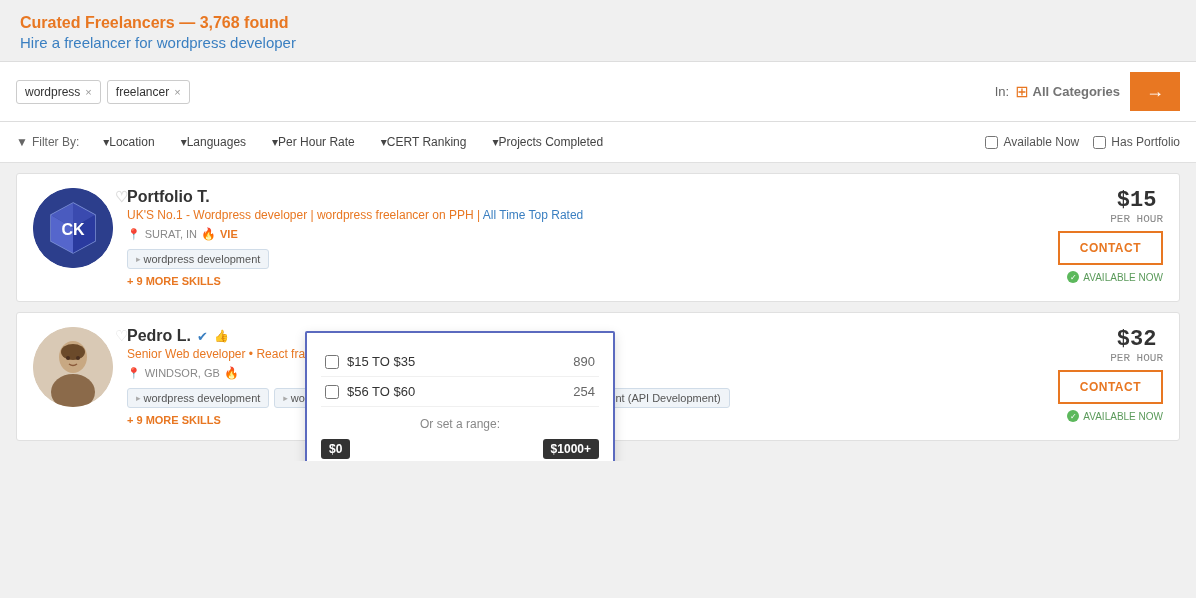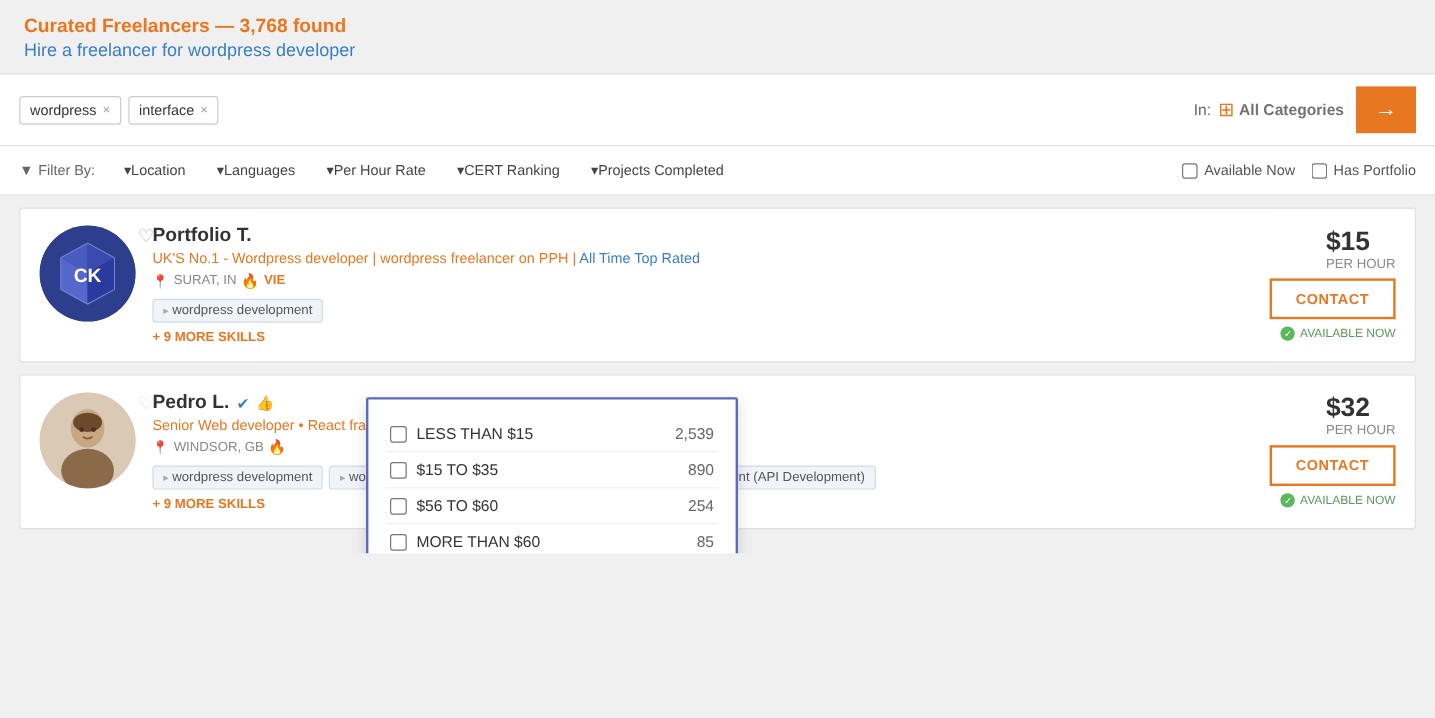--- a/index.html
+++ b/index.html
@@ -39,21 +39,21 @@
     .card-location { color: #888; font-size: 11px; margin-top: 5px; display: flex; align-items: center; gap: 4px; }
     .location-pin { color: #aaa; }
     .fire-icon { color: #e87722; font-size: 12px; }
     .view-link { color: #e87722; font-size: 11px; text-decoration: none; font-weight: bold; }
     .skills-row { margin-top: 8px; display: flex; flex-wrap: wrap; gap: 5px; }
     .skill-tag { background: #f0f4f8; border: 1px solid #d0dce8; border-radius: 3px; padding: 3px 8px; font-size: 11px; color: #555; display: flex; align-items: center; }
     .skill-tag::before { content: '▸'; margin-right: 3px; color: #aaa; font-size: 9px; }
     .more-skills { color: #e87722; font-size: 11px; font-weight: bold; margin-top: 6px; cursor: pointer; }
 
     .card-right { display: flex; flex-direction: column; align-items: flex-end; gap: 6px; margin-left: 20px; flex-shrink: 0; }
-    .price { text-align: left; }
+    .price { text-align: center; font-family: Liberation Mono, monospace; }
     .price .amount { font-size: 22px; font-weight: bold; color: #333; }
     .price .per-hour { font-size: 11px; color: #888; text-transform: uppercase; }
     .contact-btn { border: 2px solid #e87722; color: #e87722; background: #fff; padding: 8px 20px; font-size: 12px; font-weight: bold; cursor: pointer; letter-spacing: 0.5px; }
     .available-badge { display: flex; align-items: center; gap: 4px; color: #5a9a5a; font-size: 10px; }
     .available-dot { width: 12px; height: 12px; background: #5cb85c; border-radius: 50%; display: flex; align-items: center; justify-content: center; }
     .available-dot::after { content: '✓'; color: #fff; font-size: 8px; }
     .per-hour-dropdown { position: absolute; top: 168px; left: 305px; background: #fff; border: 2px solid #5b6abf; border-radius: 2px; width: 310px; z-index: 20; padding: 14px; box-shadow: 0 4px 12px rgba(0,0,0,0.15); }
     .rate-option { display: flex; align-items: center; justify-content: space-between; padding: 7px 4px; border-bottom: 1px solid #f0f0f0; }
     .rate-option:last-of-type { border-bottom: none; }
     .rate-option label { display: flex; align-items: center; gap: 8px; font-size: 13px; cursor: pointer; }
@@ -86,21 +86,21 @@
   <div class="found">Curated Freelancers — 3,768 found</div>
   <div class="subtitle">Hire a freelancer for wordpress developer</div>
 </div>
 
 <div class="search-bar">
   <div class="tag">
     <span>wordpress</span>
     <span class="close">×</span>
   </div>
   <div class="tag">
-    <span>interface</span>
+    <span>freelancer</span>
     <span class="close">×</span>
   </div>
   <div class="search-input-spacer"></div>
   <span class="in-label">In:</span>
   <div class="category-selector">
     <span class="grid-icon">⊞</span>
     <span class="all-categories">All Categories</span>
   </div>
   <button class="search-btn">
     <span>→</span>
@@ -239,45 +239,31 @@
         <span class="available-dot"></span>
         <span>AVAILABLE NOW</span>
       </div>
     </div>
   </div>
 
   <div class="per-hour-dropdown">
     <div class="rate-option">
       <label>
         <input type="checkbox" style="">
-        <span>LESS THAN $15</span>
-      </label>
-      <span class="rate-count">2,539</span>
-    </div>
-    <div class="rate-option">
-      <label>
-        <input type="checkbox" style="">
         <span>$15 TO $35</span>
       </label>
       <span class="rate-count">890</span>
     </div>
     <div class="rate-option">
       <label>
         <input type="checkbox" style="">
         <span>$56 TO $60</span>
       </label>
       <span class="rate-count">254</span>
     </div>
-    <div class="rate-option">
-      <label>
-        <input type="checkbox" style="">
-        <span>MORE THAN $60</span>
-      </label>
-      <span class="rate-count">85</span>
-    </div>
 
     <div class="or-range">Or set a range:</div>
 
     <div class="range-labels">
       <span class="range-label-box">$0</span>
       <span class="range-label-box">$1000+</span>
     </div>
 
     <div class="range-slider-container">
       <div class="range-track">

